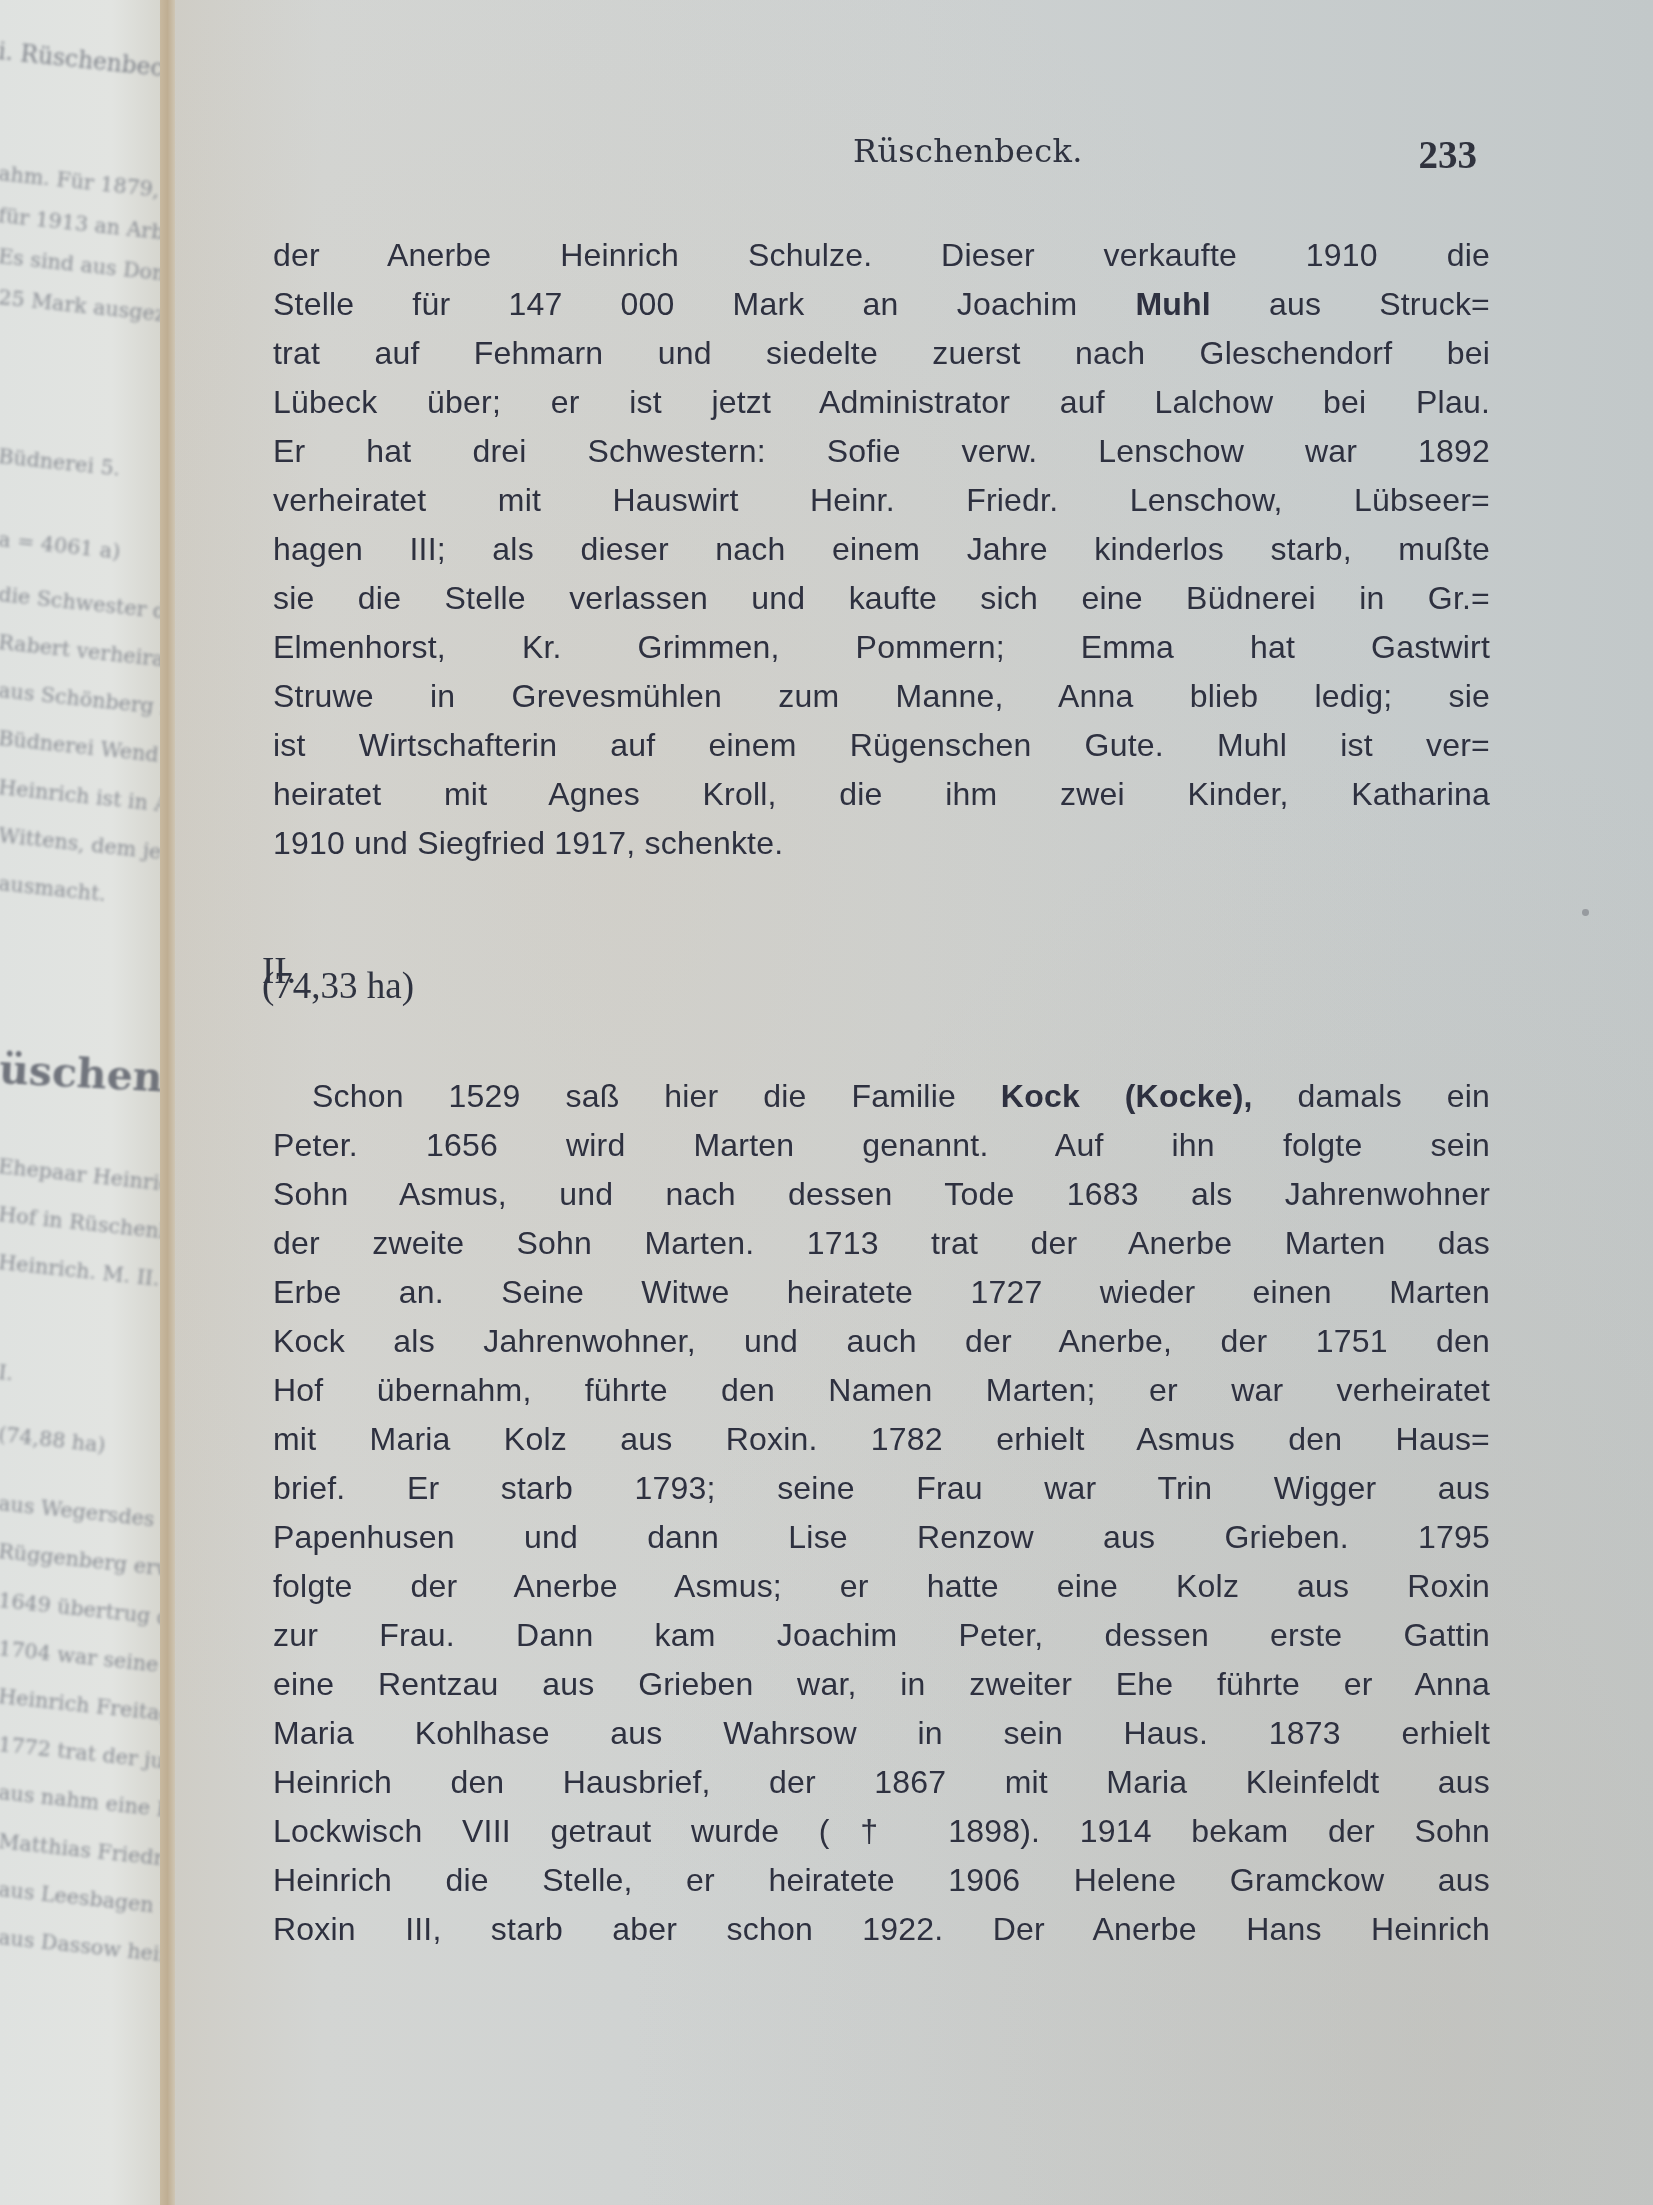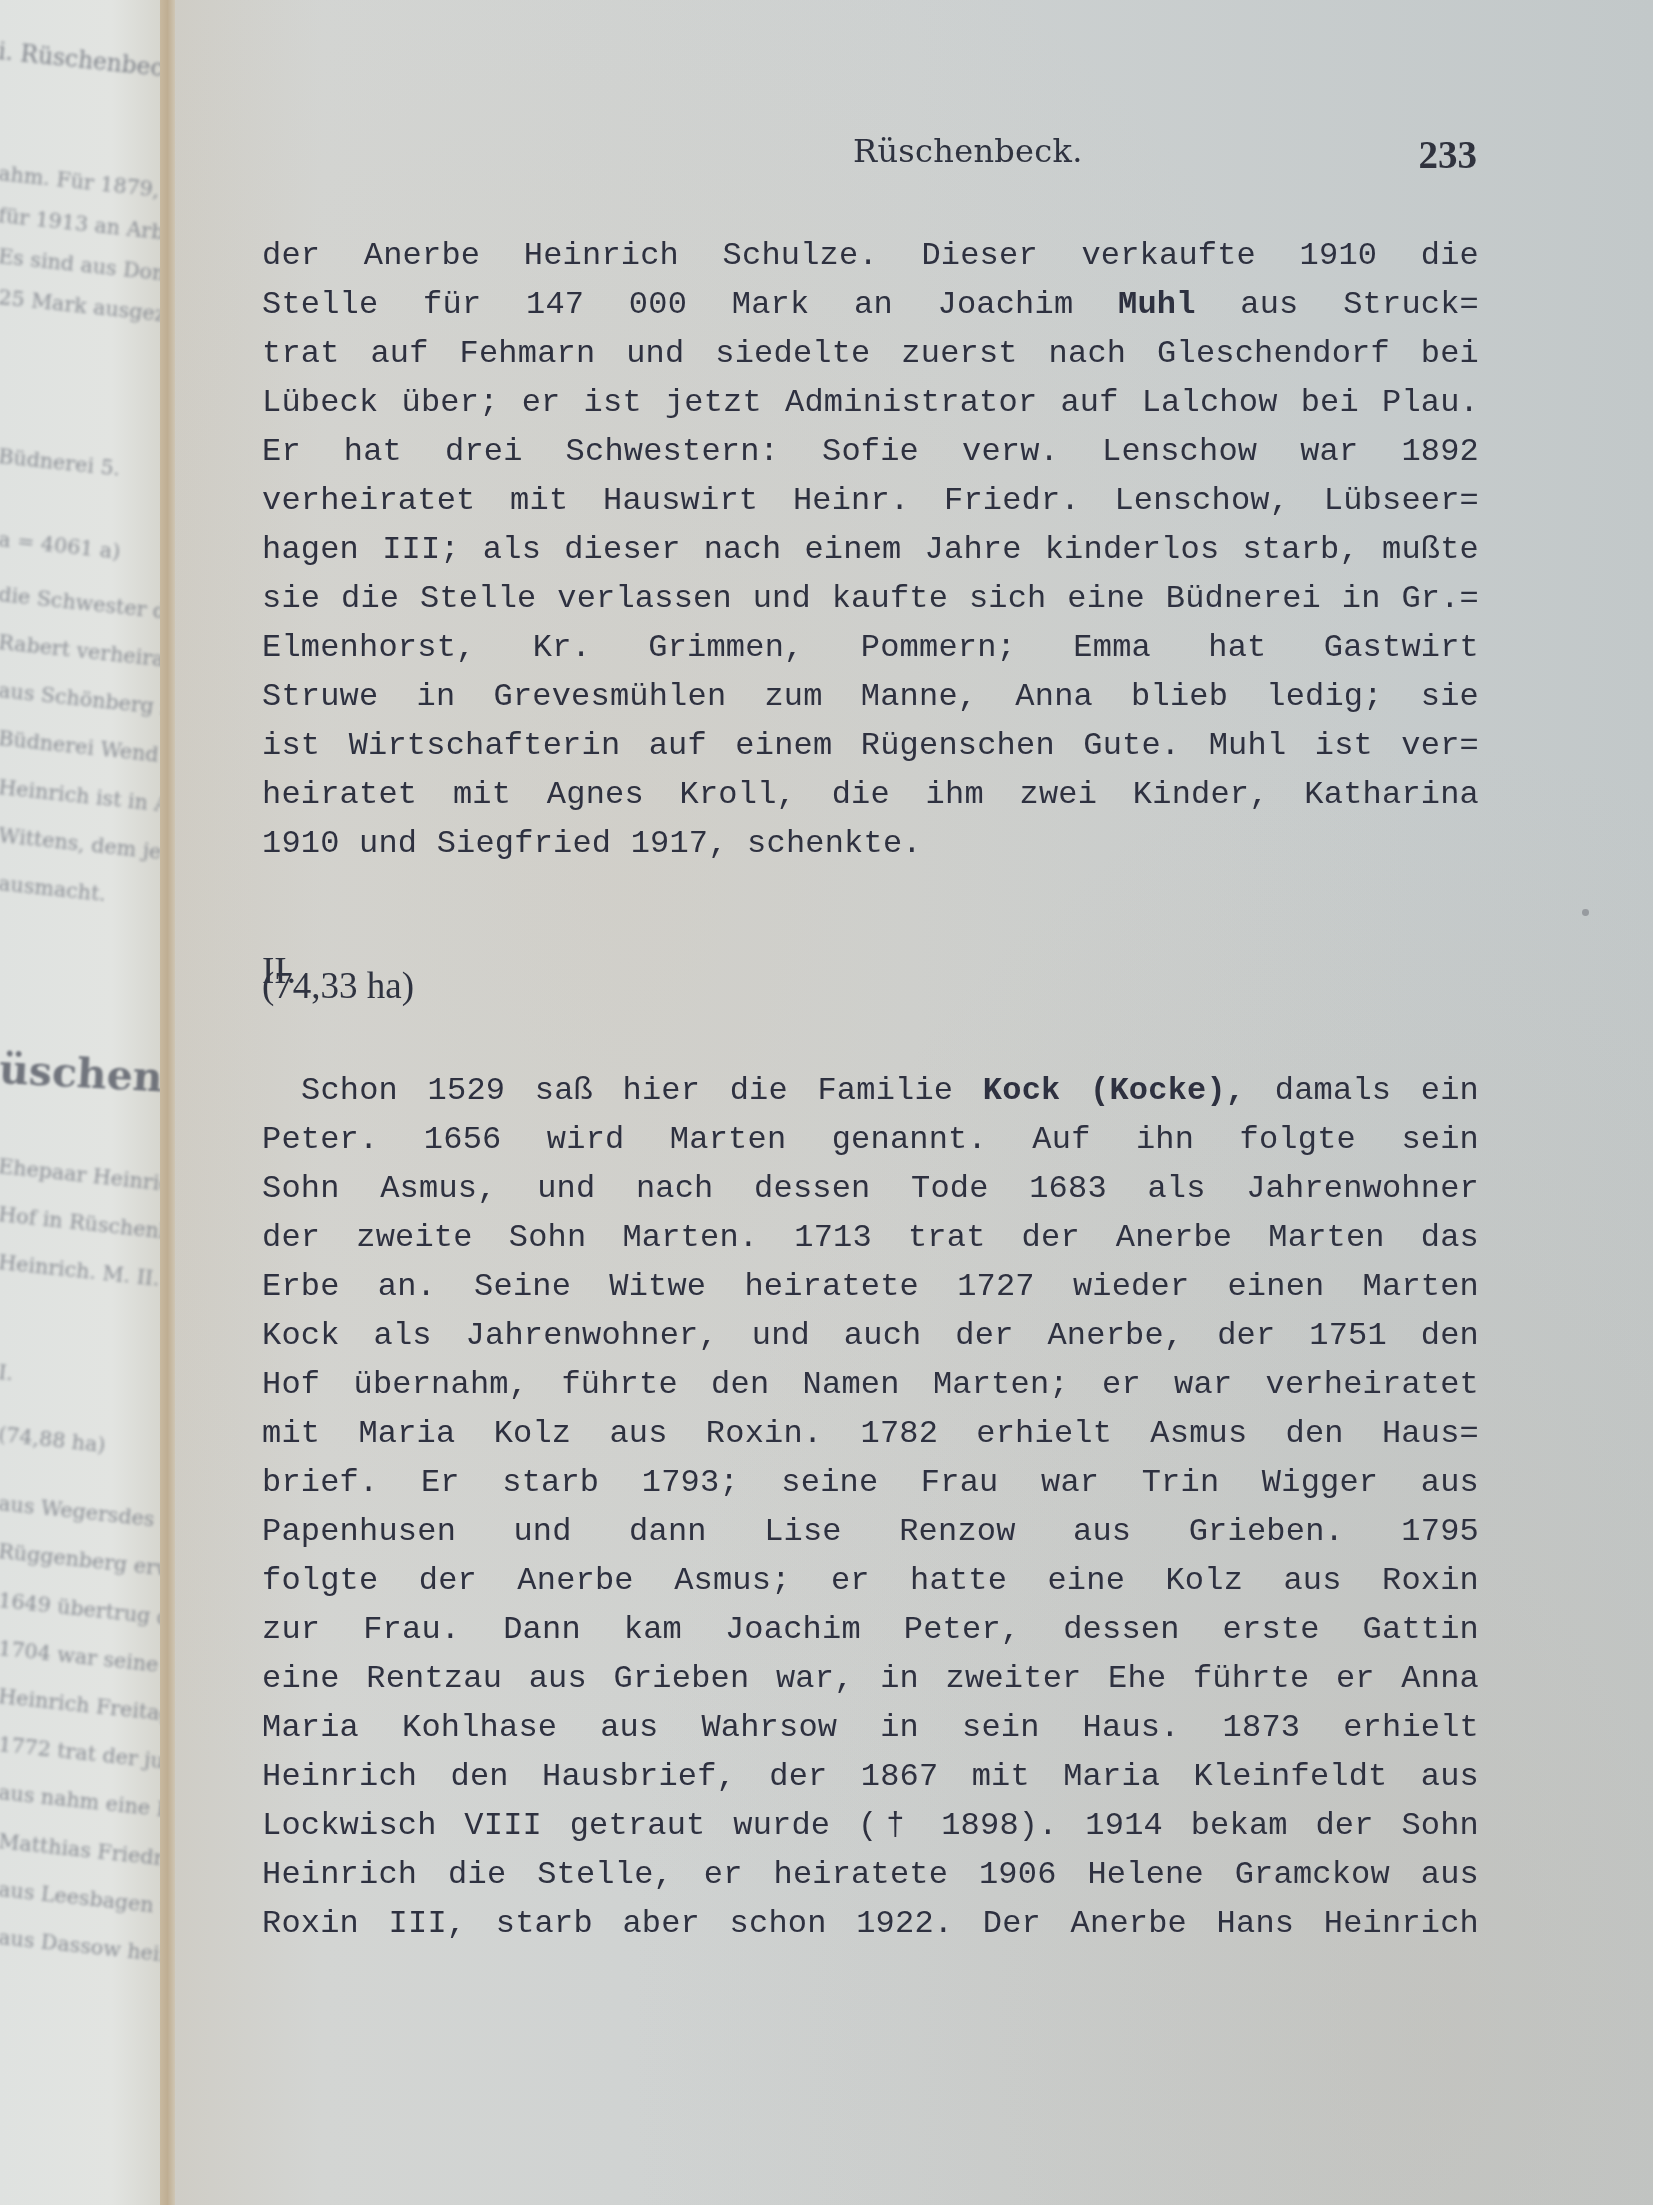--- a/index.html
+++ b/index.html
@@ -96,39 +96,40 @@
       right: 0;
       top: 0;
       font-family: "Liberation Serif", serif;
       font-size: 39px;
       color: #30333e;
       font-weight: bold;
     }
 
     .text-block {
       position: absolute;
-      left: 87px;
+      left: 98px;
       width: 1217px;
       color: #2e3140;
-      font-family: Liberation Mono, monospace;
+      font-family: Liberation Sans, sans-serif;
       font-size: 32px;
     }
     .text-line {
       height: 49px;
       line-height: 49px;
       white-space: nowrap;
       text-align: justify;
       text-align-last: justify;
       letter-spacing: 0.2px;
     }
     .text-line.last {
       text-align-last: left;
     }
     .text-line.indent {
       padding-left: 39px;
+      margin-top: 6px;
     }
     .bold { font-weight: bold; }
 
     #para1 { top: 231px; }
     #para2 { top: 1066px; }
 
     .section-heading {
       position: absolute;
       left: 87px;
       width: 1217px;

